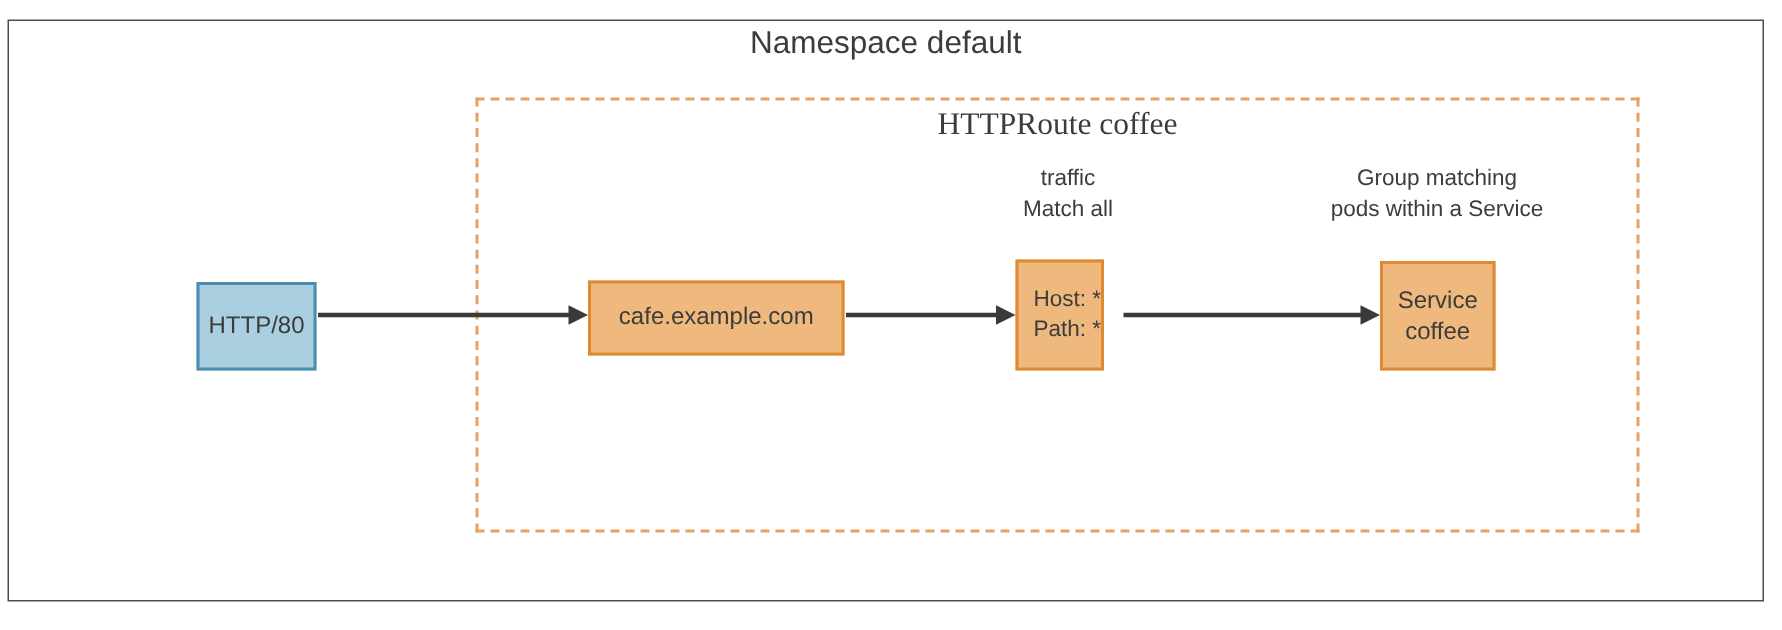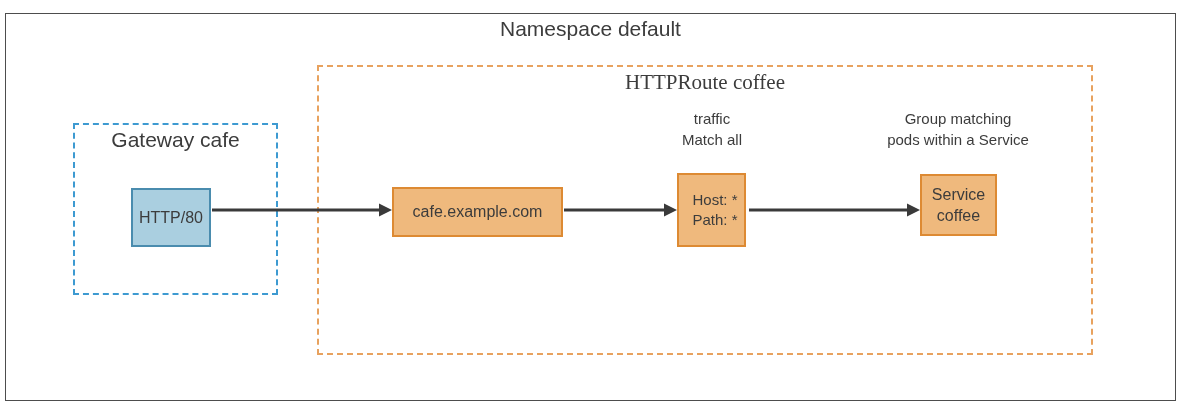--- a/index.html
+++ b/index.html
@@ -87,34 +87,34 @@
   }
   .hostname-node {
     left: 392px;
     top: 187px;
     width: 171px;
     height: 50px;
   }
   .match-node {
     left: 677px;
     top: 173px;
-    width: 69px;
+    width: 59px;
     height: 74px;
     flex-direction: column;
-    align-items: center;
+    align-items: flex-end;
     justify-content: center;
     padding-left: 7px;
     font-size: 15px;
     line-height: 20px;
   }
   .service-node {
     left: 920px;
     top: 174px;
     width: 77px;
-    height: 62px;
+    height: 73px;
     flex-direction: column;
     line-height: 21px;
   }
   .annotation {
     position: absolute;
     text-align: center;
     font-size: 15px;
     line-height: 21px;
     color: var(--text);
   }
@@ -147,23 +147,20 @@
 </style>
 </head>
 <body>
 
 <div class="canvas">
 
   <div class="namespace-box">
     <div class="box-title">Namespace default</div>
   </div>
 
-  <div class="gateway-box">
-    <div class="box-title">Gateway cafe</div>
-  </div>
 
   <div class="httproute-box">
     <div class="box-title">HTTPRoute coffee</div>
   </div>
 
   <div class="node node-blue listener-node">
     <span>HTTP/80</span>
   </div>
 
   <div class="node node-orange hostname-node">

